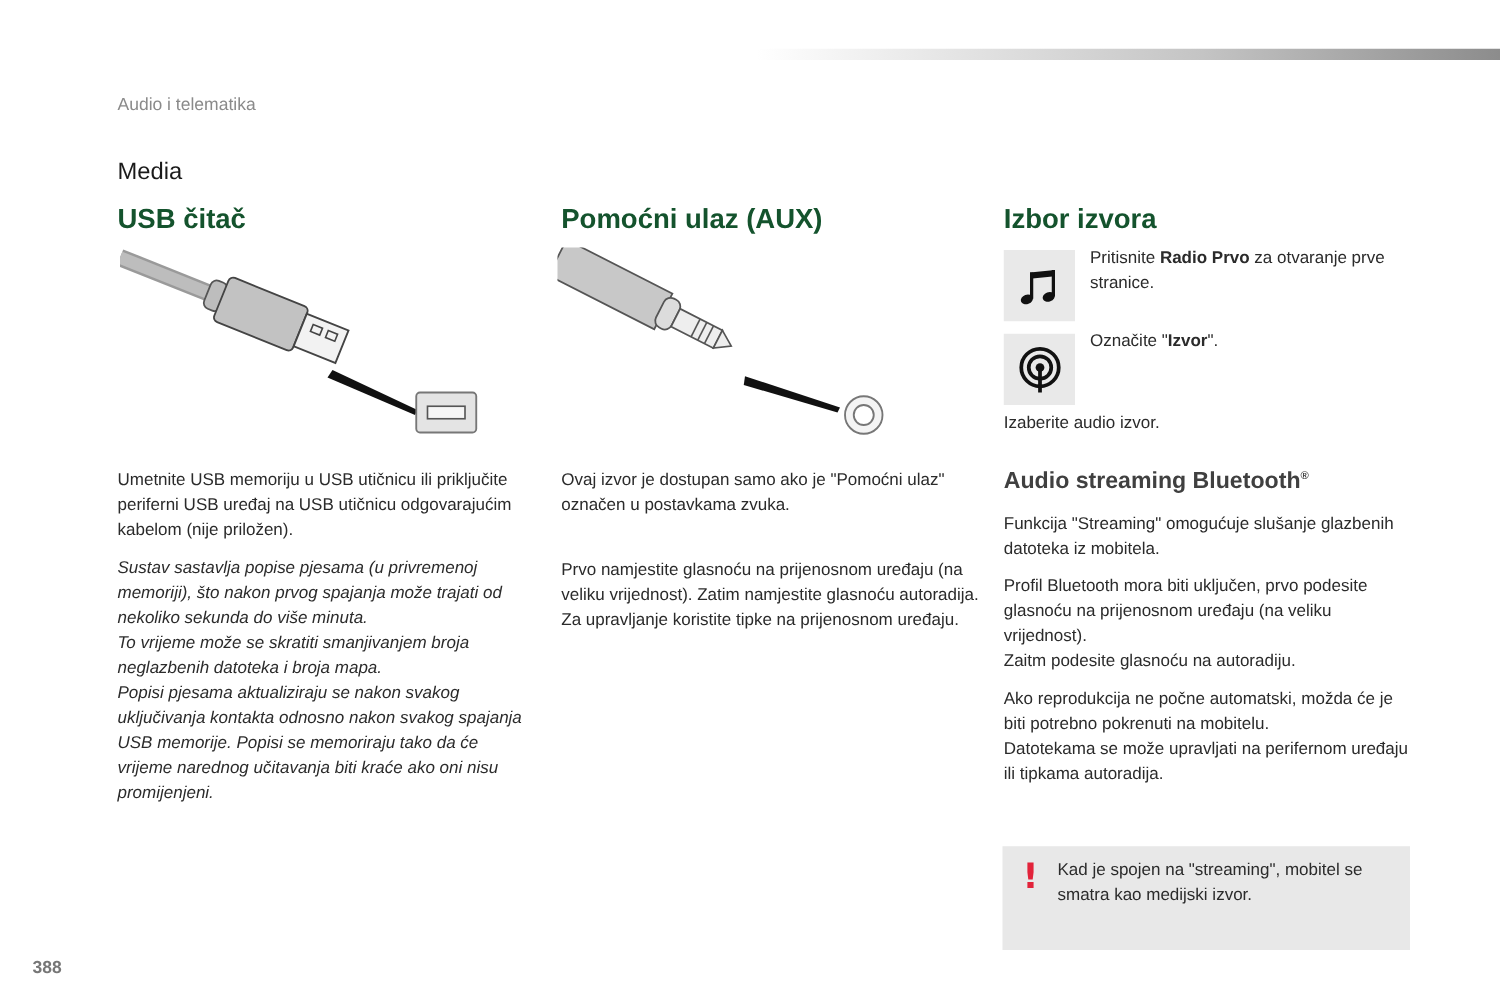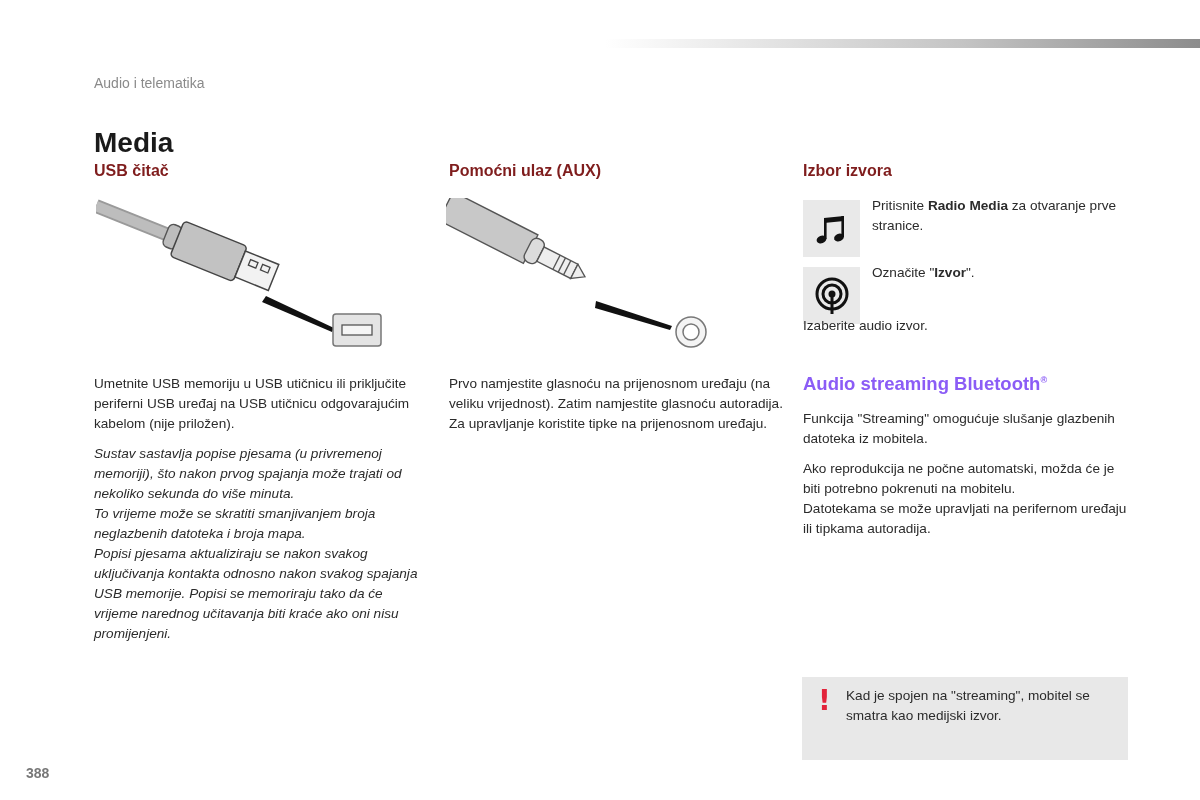--- a/index.html
+++ b/index.html
@@ -6,22 +6,22 @@
   body {
     width:1200px; height:800px; background:#ffffff; position:relative; overflow:hidden;
     font-family:"Liberation Sans", sans-serif; color:#222;
   }
   .abs { position:absolute; }
   .running-head { left:94px; top:34px; font-size:14px; color:#8a8a8a;margin-top:41px; }
   .head-bar {
     left:605px; top:39px; width:595px; height:9px;
     background:linear-gradient(to right, #ffffff 0%, #e6e6e6 25%, #c4c4c4 60%, #8c8c8c 100%);
   }
-  .page-title { left:94px; top:127px; font-size:28px; font-weight:bold; color:#1a1a1a; }
-  .col-title { font-size:16px; font-weight:bold; color:#7f1d1d; top:162px; }
+  .page-title { left:94px; top:127px; font-size:19px; font-weight:normal; color:#1a1a1a; }
+  .col-title { font-size:22px; font-weight:bold; color:#14532d; top:162px; }
   .para { font-size:13.6px; line-height:20px; color:#2b2b2b; }
   .para p { margin:0 0 10px 0; }
   .icon-box { width:57px; height:57px; background:#e9e9e9; display:flex; align-items:center; justify-content:center; }
   .note-box { left:802px; top:677px; width:326px; height:83px; background:#e8e8e8; }
   .note-excl { left:818px; top:684px; font-size:28px; font-weight:bold; color:#e2233a; font-family:"DejaVu Sans", sans-serif; }
   .note-text { left:846px; top:686px; width:270px; font-size:13.6px; line-height:20px; color:#2b2b2b; }
   .page-num { left:26px; top:765px; font-size:14px; font-weight:bold; color:#777; }
   sup { font-size:9px; }
 </style>
 </head>
@@ -67,58 +67,61 @@
       <line x1="130" y1="-8" x2="130" y2="8" stroke="#555" stroke-width="1.3"></line>
       <line x1="136" y1="-8" x2="136" y2="8" stroke="#555" stroke-width="1.3"></line>
       <polygon points="144,-8 156,0 144,8" fill="#eeeeee" stroke="#555" stroke-width="1.3"></polygon>
     </g>
     <polygon points="150,103 226,128 224,132 149,110" fill="#111"></polygon>
     <circle cx="245" cy="134" r="15" fill="#f4f4f4" stroke="#777" stroke-width="1.5"></circle>
     <circle cx="245" cy="134" r="8" fill="#ffffff" stroke="#777" stroke-width="1.5"></circle>
   </svg>
 </div>
 <div class="abs para" style="left:449px; top:374px; width:335px;">
+  <p style="margin-bottom:32px;">Ovaj izvor je dostupan samo ako je "Pomoćni ulaz" označen u postavkama zvuka.</p>
   <p style="white-space:pre-line;">Prvo namjestite glasnoću na prijenosnom uređaju (na veliku vrijednost). Zatim namjestite glasnoću autoradija.
 Za upravljanje koristite tipke na prijenosnom uređaju.</p>
 </div>
 
 <div class="abs col-title" style="left:803px;">Izbor izvora</div>
 
 <div class="abs icon-box" style="left:803px; top:200px;">
   <svg width="34" height="34" viewBox="0 0 34 34">
     <path d="M9 6 L29 4 L29 9 L9 11 Z" fill="#111"></path>
     <rect x="9" y="6" width="2.6" height="21" fill="#111"></rect>
     <rect x="26.4" y="4" width="2.6" height="21" fill="#111"></rect>
     <ellipse cx="6.5" cy="27.5" rx="5" ry="3.8" fill="#111" transform="rotate(-20 6.5 27.5)"></ellipse>
     <ellipse cx="24" cy="25.5" rx="5" ry="3.8" fill="#111" transform="rotate(-20 24 25.5)"></ellipse>
   </svg>
 </div>
 <div class="abs para" style="left:872px; top:196px; width:250px;">
-  <span>Pritisnite </span><b>Radio Media</b><span> za otvaranje prve stranice.</span>
+  <span>Pritisnite </span><b>Radio Prvo</b><span> za otvaranje prve stranice.</span>
 </div>
 
 <div class="abs icon-box" style="left:803px; top:267px;">
   <svg width="36" height="38" viewBox="0 0 36 38">
     <circle cx="18" cy="17" r="15" fill="none" stroke="#111" stroke-width="3"></circle>
     <circle cx="18" cy="17" r="9" fill="none" stroke="#111" stroke-width="3"></circle>
     <circle cx="18" cy="17" r="3.5" fill="#111"></circle>
     <rect x="16.5" y="17" width="3" height="20" fill="#111"></rect>
   </svg>
 </div>
 <div class="abs para" style="left:872px; top:263px; width:250px;">
   <span>Označite "</span><b>Izvor</b><span>".</span>
 </div>
 
-<div class="abs para" style="left:803px; top:316px; width:320px;">Izaberite audio izvor.</div>
+<div class="abs para" style="left:803px; top:328px; width:320px;">Izaberite audio izvor.</div>
 
-<div class="abs" style="left:803px; top:373px; font-size:18.5px; font-weight:bold; color:#8b5cf6;">
+<div class="abs" style="left:803px; top:373px; font-size:18.5px; font-weight:bold; color:#404040;">
   <span>Audio streaming Bluetooth</span><sup>®</sup>
 </div>
 <div class="abs para" style="left:803px; top:409px; width:330px;">
   <p>Funkcija "Streaming" omogućuje slušanje glazbenih datoteka iz mobitela.</p>
+  <p style="white-space:pre-line;">Profil Bluetooth mora biti uključen, prvo podesite glasnoću na prijenosnom uređaju (na veliku vrijednost).
+Zaitm podesite glasnoću na autoradiju.</p>
   <p style="white-space:pre-line;">Ako reprodukcija ne počne automatski, možda će je biti potrebno pokrenuti na mobitelu.
 Datotekama se može upravljati na perifernom uređaju ili tipkama autoradija.</p>
 </div>
 
 <div class="abs note-box"></div>
 <div class="abs note-excl">!</div>
 <div class="abs note-text">Kad je spojen na "streaming", mobitel se smatra kao medijski izvor.</div>
 
 <div class="abs page-num">388</div>
 

